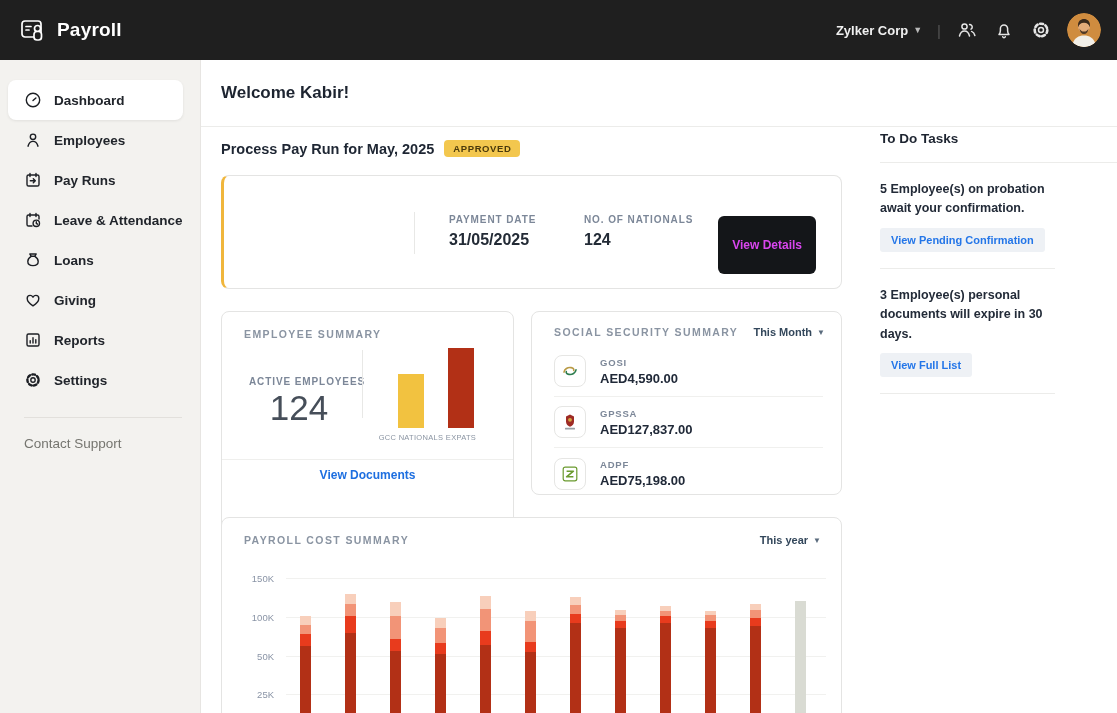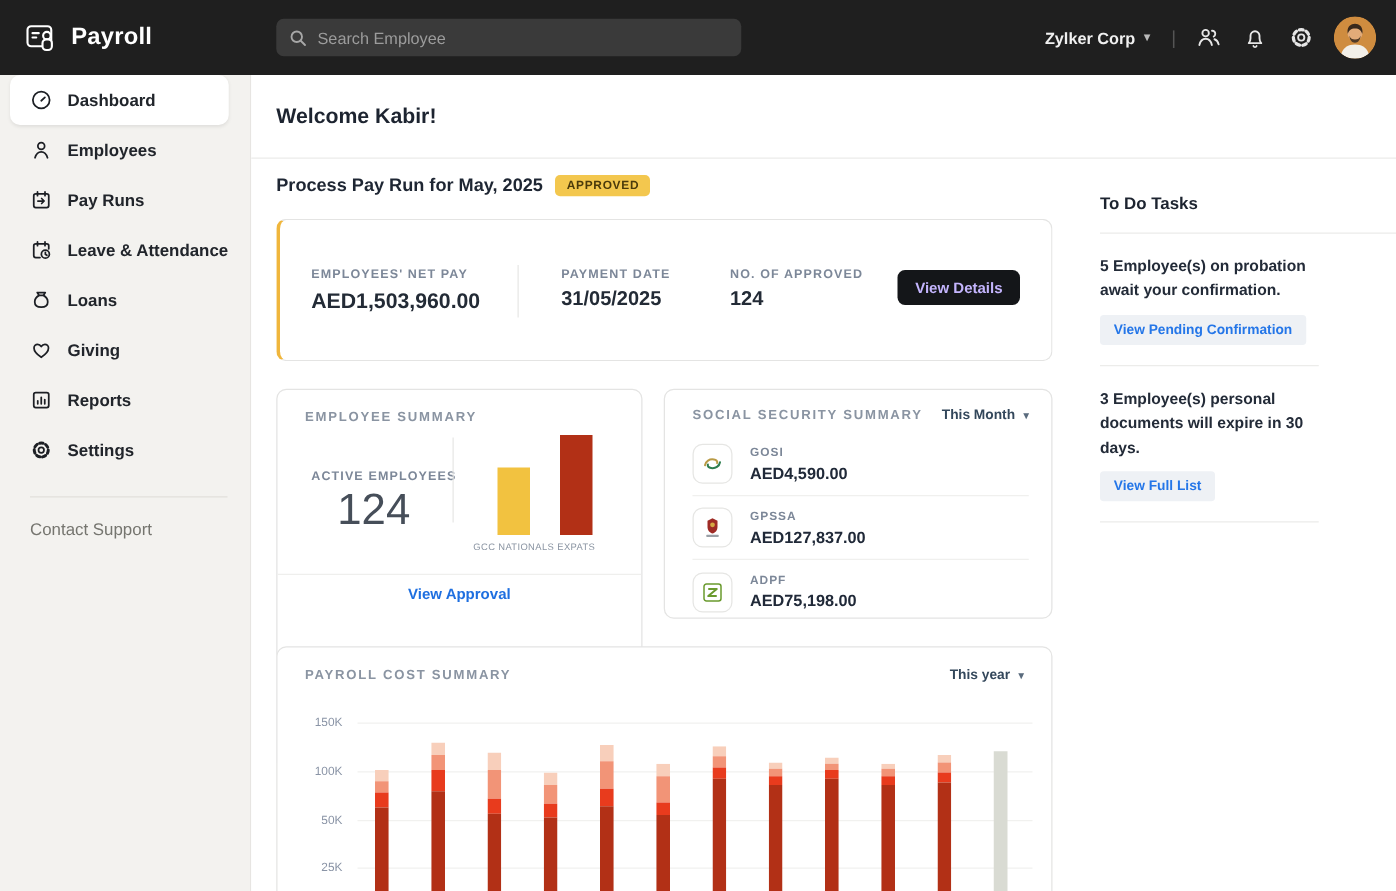--- a/index.html
+++ b/index.html
@@ -19,21 +19,21 @@
   .searchbox input::placeholder { color:#9c9c9c; }
   .top-right { position:absolute; right:16px; top:0; height:60px; display:flex; align-items:center; gap:15px; }
   .org { color:#f0f0f0; font-size:13px; font-weight:600; display:flex; align-items:center; gap:5px; cursor:pointer; }
   .org .caret { color:#b9b9b9; font-size:9px; }
   .top-sep { color:#555; font-size:15px; }
   .top-ic { width:22px; height:22px; display:flex; align-items:center; justify-content:center; color:#e6e6e6; cursor:pointer; }
   .avatar { width:34px; height:34px; border-radius:50%; overflow:hidden; cursor:pointer; }
 
   
   .sidebar { position:absolute; left:0; top:60px; width:201px; height:653px; background:#f3f2ef;
-    border-right:1px solid #e7e5e2; }
+    border-right:1px solid #e7e5e2; padding-top:20px; }
   .nav-item { width:175px; margin:0 0 0 8px; height:40px; display:flex; align-items:center; gap:12px;
     padding-left:16px; border-radius:8px; color:#21252b; font-size:13.5px; font-weight:600; cursor:pointer; }
   .nav-item.active { background:#fff; box-shadow:0 1px 3px rgba(0,0,0,.08); }
   .nav-item .nic { width:18px; height:18px; color:#1c1f24; flex:0 0 18px; }
   .side-div { height:1px; background:#e2e0dc; margin:17px 18px 0 24px; }
   .contact { margin:18px 0 0 24px; color:#75756f; font-size:13.5px; cursor:pointer; }
 
   
   .main { position:absolute; left:201px; top:60px; width:916px; height:653px; background:#fff; }
   .welcome-row { height:67px; border-bottom:1px solid #ececea; display:flex; align-items:center; padding-left:20px; }
@@ -45,22 +45,22 @@
   .badge { background:#f3c74e; color:#4b3a0b; font-size:9.5px; font-weight:700; letter-spacing:.6px;
     padding:3px 9px; border-radius:4px; }
 
   .card { background:#fff; border:1px solid #e4e4e3; border-radius:8px; position:absolute; }
   .payrun-card { left:20px; top:48px; width:621px; height:114px; border-left:3px solid #f0b63c; }
   .stat-label { font-size:10px; font-weight:700; color:#7c8798; letter-spacing:.9px; }
   .stat-value { font-size:16px; font-weight:700; color:#232b36; margin-top:6px; }
   .stat-value.big { font-size:17px; }
   .stat { position:absolute; top:38px; }
   .stat-div { position:absolute; left:190px; top:36px; height:42px; width:1px; background:#e8e8e6; }
-  .btn-dark { position:absolute; right:25px; top:40px; background:#141619; color:#c4b5fd; font-size:12px;
-    font-weight:600; border:none; border-radius:6px; padding:7px 14px; cursor:pointer;
+  .btn-dark { position:absolute; right:25px; top:40px; background:#141619; color:#d946ef; font-size:12px;
+    font-weight:600; border:none; border-radius:6px; padding:22px 14px; cursor:pointer;
     font-family:"Liberation Sans", sans-serif; }
 
   .card-title { font-size:10.5px; font-weight:700; color:#8a94a2; letter-spacing:1.4px; }
   .period { display:flex; align-items:center; gap:5px; font-size:11px; font-weight:700; color:#33475b; cursor:pointer; }
   .period .caret { font-size:8px; color:#5a6b7d; }
 
   .emp-card { left:20px; top:184px; width:293px; height:220px; }
   .emp-card .card-title { position:absolute; left:22px; top:16px; }
   .active-label { position:absolute; left:27px; top:64px; font-size:10px; font-weight:700; color:#7c8798; letter-spacing:.9px; }
   .active-count { position:absolute; left:22px; top:76px; width:110px; text-align:center;
@@ -84,21 +84,21 @@
 
   .cost-card { left:20px; top:390px; width:621px; height:330px; overflow:hidden; }
   .cost-head { position:absolute; left:22px; right:20px; top:16px; display:flex; justify-content:space-between; align-items:flex-end; }
   .gridline { position:absolute; height:1px; background:#f1f1ef; left:64px; width:540px; }
   .ytick { position:absolute; left:10px; width:42px; text-align:right; font-size:9.5px; color:#8a94a6; }
   .cbar { position:absolute; width:11px; display:flex; flex-direction:column; overflow:hidden; }
   .cbar div { width:100%; }
 
   
   .todo { position:absolute; left:679px; top:0; width:237px; }
-  .todo-title { font-size:13.5px; font-weight:700; color:#1d2430; margin-top:28px; }
+  .todo-title { font-size:13.5px; font-weight:700; color:#1d2430; margin-top:4px; }
   .todo-div { height:1px; background:#ececea; }
   .todo-div.full { margin-top:16px; }
   .todo-div.short { width:175px; }
   .todo-text { font-size:12.5px; font-weight:700; color:#232b38; line-height:1.55; width:195px; margin-top:17px; }
   .btn-light { display:inline-block; background:#eef1f5; color:#2476e8; font-size:11px; font-weight:700;
     border:none; border-radius:3px; padding:6px 11px; margin:9px 0 16px 0; cursor:pointer;
     font-family:"Liberation Sans", sans-serif; }
 </style>
 </head>
 <body>
@@ -107,29 +107,20 @@
   <div class="brand">
     <span style="display:flex">
       <svg width="27" height="27" viewBox="0 0 27 27" fill="none" stroke="#fff" stroke-width="1.7" stroke-linecap="round" stroke-linejoin="round">
         <rect x="2" y="4" width="19" height="16" rx="3"></rect>
         <path d="M6 9.5h5M6 13h3"></path>
         <circle cx="17.5" cy="11.5" r="3" fill="#1f1f1f"></circle>
         <rect x="14" y="14.5" width="7.5" height="8.5" rx="3" fill="#1f1f1f"></rect>
       </svg>
     </span>
     <span class="brand-name">Payroll</span>
-  </div>
-  <div class="searchbox">
-    <span style="display:flex">
-      <svg width="15" height="15" viewBox="0 0 15 15" fill="none" stroke="#a7a7a7" stroke-width="1.5" stroke-linecap="round">
-        <circle cx="6.4" cy="6.4" r="4.2"></circle>
-          <path d="M9.6 9.6 13 13"></path>
-      </svg>
-    </span>
-    <input type="text" placeholder="Search Employee" style="">
   </div>
   <div class="top-right">
     <div class="org">
       <span>Zylker Corp</span>
       <span class="caret">▼</span>
     </div>
     <span class="top-sep">|</span>
     <span class="top-ic">
       <svg width="22" height="22" viewBox="0 0 22 22" fill="none" stroke="#e6e6e6" stroke-width="1.5" stroke-linecap="round">
         <circle cx="8.5" cy="7.5" r="2.6"></circle>
@@ -232,49 +223,45 @@
   </div>
 
   <div class="content">
 
     <div class="payrun-title-row">
       <span class="payrun-title">Process Pay Run for May, 2025</span>
       <span class="badge">APPROVED</span>
     </div>
 
     <div class="card payrun-card">
-      <div class="stat" style="left:25px">
-        <div class="stat-label">EMPLOYEES' NET PAY</div>
-        <div class="stat-value big">AED1,503,960.00</div>
-      </div>
       <div class="stat-div"></div>
       <div class="stat" style="left:225px">
         <div class="stat-label">PAYMENT DATE</div>
         <div class="stat-value">31/05/2025</div>
       </div>
       <div class="stat" style="left:360px">
-        <div class="stat-label">NO. OF APPROVED</div>
+        <div class="stat-label">NO. OF NATIONALS</div>
         <div class="stat-value">124</div>
       </div>
       <button class="btn-dark">View Details</button>
     </div>
 
     <div class="card emp-card">
       <span class="card-title">EMPLOYEE SUMMARY</span>
       <div class="active-label">ACTIVE EMPLOYEES</div>
       <div class="active-count">124</div>
       <div class="emp-vdiv"></div>
       <div id="emp-chart">
           <div class="mini-bar" style="left:176px;top:62px;width:26px;height:54px;background:#f2c240"></div>
           <div class="mini-cat" style="left:149px;top:121px">GCC NATIONALS</div>
           <div class="mini-bar" style="left:226px;top:36px;width:26px;height:80px;background:#b23016"></div>
           <div class="mini-cat" style="left:199px;top:121px">EXPATS</div>
         </div>
       <div class="emp-footer-div"></div>
-      <div class="link">View Approval</div>
+      <div class="link">View Documents</div>
     </div>
 
     <div class="card ss-card">
       <div class="ss-head">
         <span class="card-title">SOCIAL SECURITY SUMMARY</span>
         <span class="period">
           <span>This Month</span>
           <span class="caret">▼</span>
         </span>
       </div>

